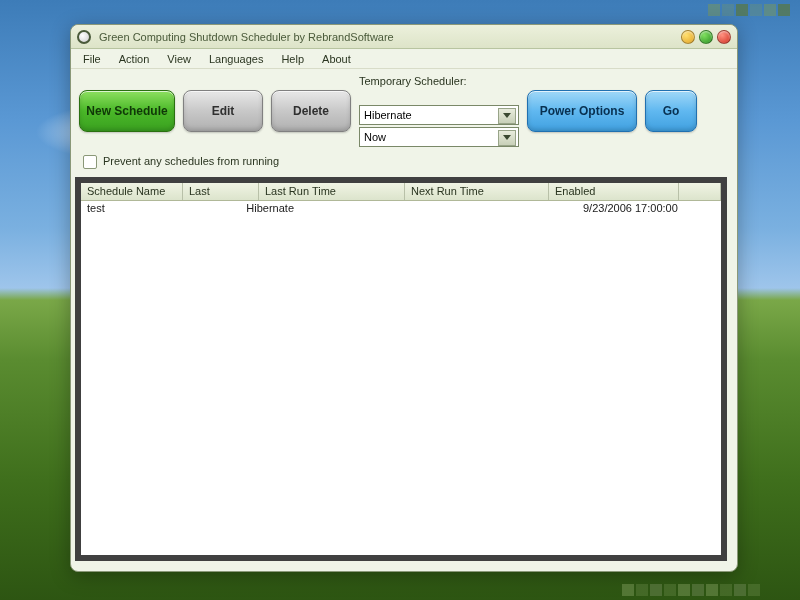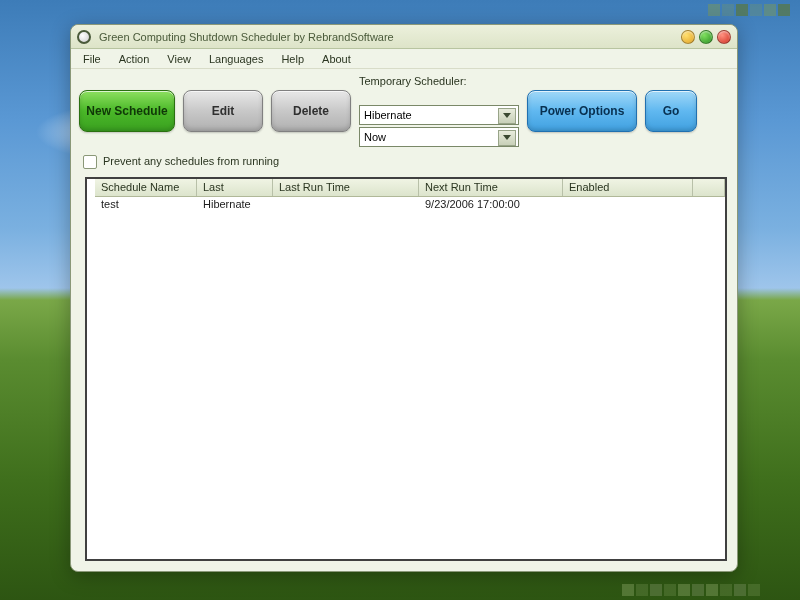--- a/index.html
+++ b/index.html
@@ -162,44 +162,43 @@
   padding: 2px 12px;
   color: #2a3520;
 }
 .checkbox {
   width: 14px; height: 14px;
   background: #fff;
   border: 1px solid #8a9878;
   border-radius: 2px;
 }
 .table-container {
-  margin: 6px 10px 10px 14px;
+  margin: 6px 10px 10px 4px;
   flex: 1;
   background: #fff;
-  border: 2px solid #404040;
+  border: 6px solid #404040;
   display: flex;
   flex-direction: column;
-  padding-left: 8px;
 }
 .thead {
   display: flex;
   background: linear-gradient(to bottom, #f0f4e4, #dce4cc);
   border-bottom: 1px solid #b0b898;
   height: 18px;
 }
 .th {
   border-right: 1px solid #b8c0a8;
   padding: 2px 6px;
   font-size: 11px;
   color: #2a3520;
   white-space: nowrap;
   overflow: hidden;
 }
 .tbody { flex: 1; overflow: auto; }
-.tr { display: flex; height: 16px; }
+.tr { display: flex; height: 16px; justify-content: space-between; }
 .td { padding: 1px 6px; font-size: 11px; color: #202020; white-space: nowrap; overflow: hidden; }
 .col-name { width: 102px; }
 .col-type { width: 76px; }
 .col-last { width: 146px; }
 .col-next { width: 144px; }
 .col-enabled { width: 130px; }
 .col-spacer { flex: 1; }
 .deco-squares {
   position: absolute;
   display: flex;

